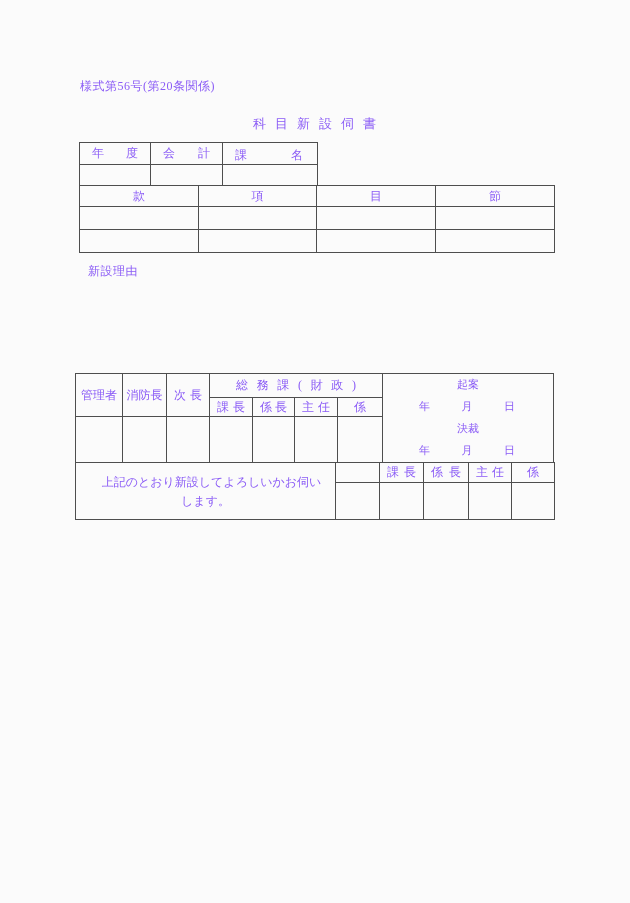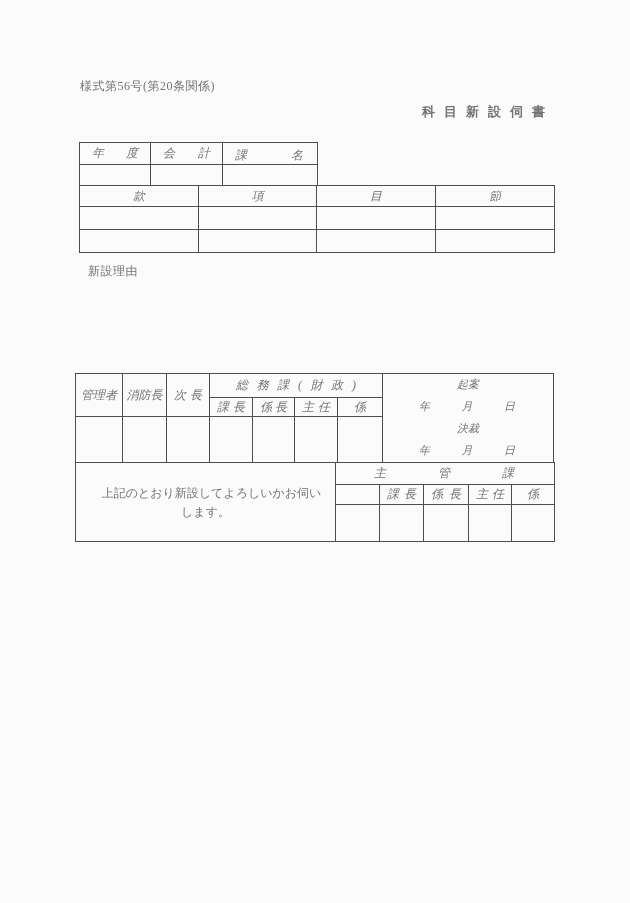--- a/index.html
+++ b/index.html
@@ -2,48 +2,47 @@
 <html><head>
 <meta charset="utf-8">
 <style>
   html,body { margin:0; padding:0; }
   .page {
     position: relative;
     width: 630px;
     height: 903px;
     background: #fbfbfb;
     font-family: "Liberation Serif", "DejaVu Serif", serif;
-    color: #737373;
+    color: #8b5cf6;
     overflow: hidden;
   }
   .form-number {
     position: absolute;
     left: 80px; top: 78px;
     font-size: 12px;
     letter-spacing: 0.5px;
   }
   .doc-title {
     position: absolute;
-    left: 84px; top: 103px;
+    left: 84px; top: 115px;
     width: 470px;
-    text-align: right;
+    text-align: center;
     font-size: 13px;
     letter-spacing: 9px;
-    font-weight: bold;
   }
   .top-tables { position: absolute; left: 79px; top: 142px; }
   .reason-label {
     position: absolute;
     left: 88px; top: 263px;
     font-size: 12px;
     letter-spacing: 0.5px;
   }
   .approval-block { position: absolute; left: 75px; top: 373px; }
 
-  table.tbl { border-collapse: collapse; table-layout: fixed; font-style: italic; }
+  table.tbl { border-collapse: collapse; table-layout: fixed; }
   table.tbl td {
     border: 1px solid #4e4e4e;
     font-size: 12px;
     text-align: center;
     vertical-align: middle;
     padding: 0;
     overflow: hidden;
   }
   .acc-tbl { margin-top: -1px; }
 
@@ -221,25 +220,20 @@
       </div>
       <table class="tbl shukan-tbl">
         <colgroup>
             <col style="width:44px">
             <col style="width:44px">
             <col style="width:45px">
             <col style="width:43px">
             <col style="width:43px">
           </colgroup>
         <tbody>
-          <tr class="rh22">
-            <td colspan="5">
-                <div class="spread px42">主管課</div>
-              </td>
-          </tr>
           <tr class="rh20">
             <td></td>
             <td>
                 <div class="spread px7">課長</div>
               </td>
             <td>
                 <div class="spread px7">係長</div>
               </td>
             <td>
                 <div class="spread px7">主任</div>

